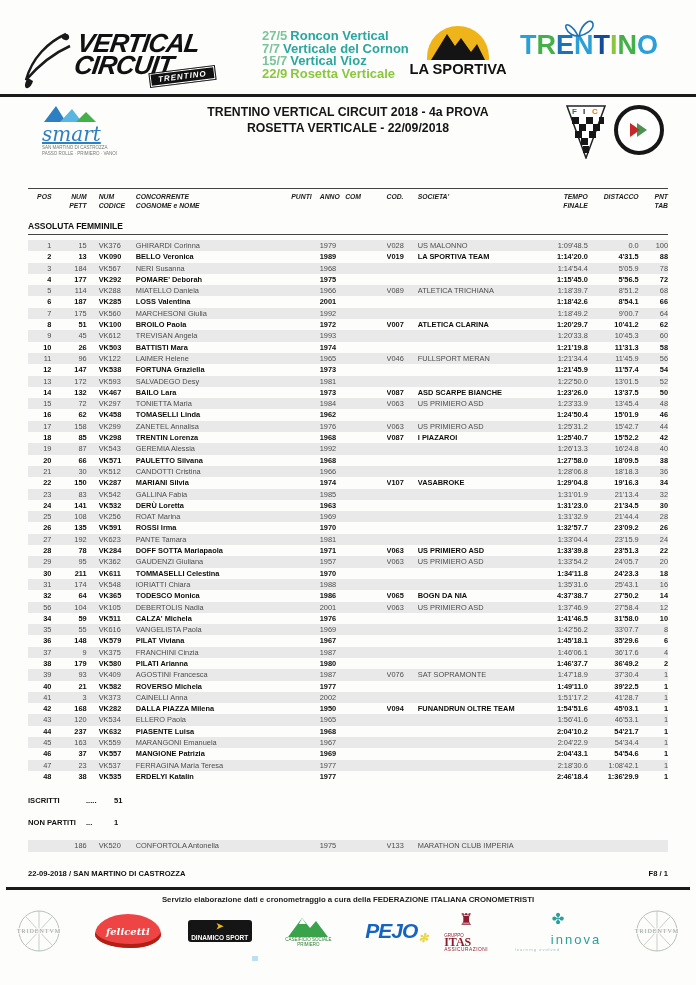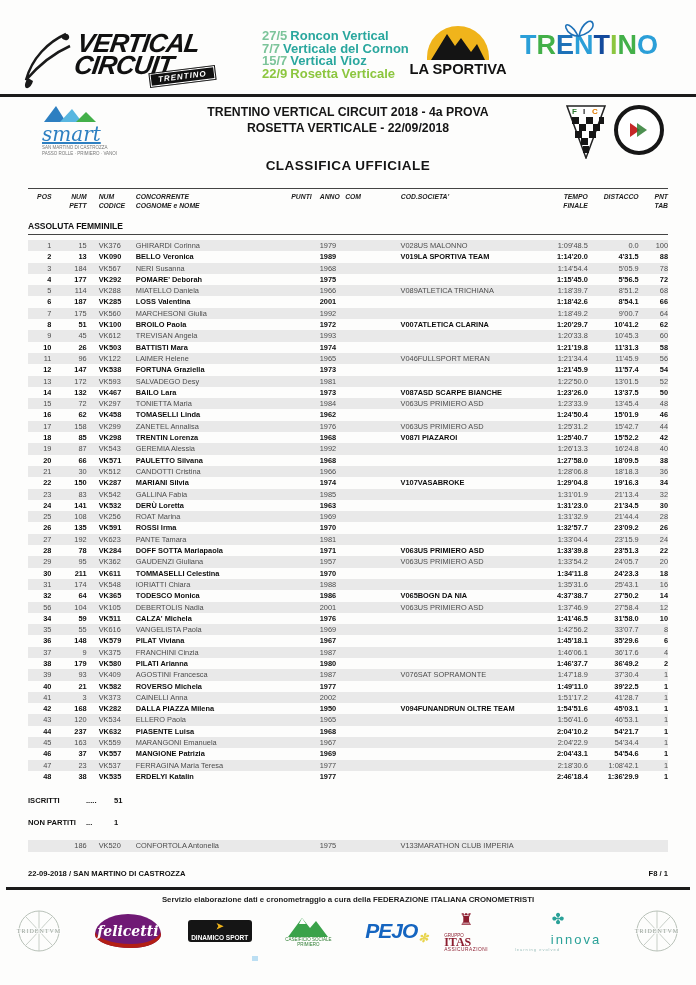--- a/index.html
+++ b/index.html
@@ -40,41 +40,41 @@
   .trow.shade{background:#e9e9e9;}
   .trow.strong{font-weight:bold;color:#0e0e0e;}
   .c{white-space:nowrap;overflow:hidden;}
   .pos{width:24px;text-align:right;}
   .pett{width:36px;text-align:right;}
   .codice{width:50px;text-align:left;padding-left:12px;box-sizing:border-box;}
   .name{width:150px;text-align:left;}
   .punti{width:30px;text-align:right;}
   .anno{width:34px;text-align:left;padding-left:8px;box-sizing:border-box;}
   .com{width:28px;text-align:left;}
-  .cod{width:32px;text-align:right;margin-left:14px;}
+  .cod{width:32px;text-align:left;margin-left:14px;}
   .societa{width:116px;text-align:left;}
   .tempo{width:58px;text-align:right;}
   .distacco{width:52px;text-align:right;}
   .pnt{width:30px;text-align:right;}
   .rows-start{margin-top:5px;}
   
   .summary{margin-top:14px;font-size:7.6px;font-weight:bold;color:#111;}
   .sumline{margin-bottom:13px;display:flex;}
   .sumlabel{width:58px;}
   .sumdots{width:28px;}
   .nonstarter{margin-top:6px;}
   .dateline{top:869px;left:28px;width:640px;display:flex;justify-content:space-between;font-size:7.6px;font-weight:bold;color:#111;}
   .thickline{top:887px;left:6px;width:684px;height:3px;background:#1b1b1b;}
   .service{top:895px;left:0;width:696px;text-align:center;font-size:7.8px;font-weight:bold;color:#222;}
   .sponsors{top:908px;left:10px;width:676px;display:flex;align-items:center;justify-content:space-between;}
   .sponsor{display:flex;flex-direction:column;align-items:center;justify-content:center;}
   .tridentum{color:#9aa39a;font-family:"Liberation Serif",serif;font-size:6px;letter-spacing:1px;width:58px;height:46px;display:flex;align-items:center;justify-content:center;position:relative;}
   .tridentum svg{position:absolute;}
   .tridentum .tname{position:relative;background:rgba(255,255,255,0.6);}
-  .felicetti{width:66px;height:34px;background:#701a75;border-radius:50% 50% 45% 55%/60% 60% 40% 40%;color:#fff;font-family:"DejaVu Serif",serif;font-style:italic;font-weight:bold;font-size:14px;display:flex;align-items:center;justify-content:center;box-shadow:inset 0 -4px 0 #b31f15;}
+  .felicetti{width:66px;height:34px;background:#ef4444;border-radius:50% 50% 45% 55%/60% 60% 40% 40%;color:#fff;font-family:"DejaVu Serif",serif;font-style:italic;font-weight:bold;font-size:10px;display:flex;align-items:center;justify-content:center;box-shadow:inset 0 -4px 0 #b31f15;}
   .dinamico{width:64px;height:22px;background:#151515;border-radius:3px;color:#fff;font-size:6.5px;font-weight:bold;display:flex;align-items:center;justify-content:center;gap:3px;}
   .dinamico .arrow{color:#f0b41b;font-size:9px;}
   .caseificio{width:60px;text-align:center;}
   .caseificio .mtn{font-size:0;line-height:0;}
   .caseificio .cname{font-size:4.5px;color:#2e7d32;line-height:5px;}
   .pejo{color:#1565c0;font-weight:bold;font-size:21px;font-style:italic;letter-spacing:-1px;position:relative;}
   .pejo .star{position:absolute;right:-10px;bottom:-2px;color:#e8d44c;font-size:12px;}
   .itas{display:flex;align-items:center;gap:3px;color:#8c1d2f;}
   .itas .ideo{font-size:16px;}
   .itas .itxt{display:flex;flex-direction:column;line-height:7px;}
@@ -138,21 +138,20 @@
   <div class="smart-script">smart</div>
   <div class="smart-caption">
     <div>SAN MARTINO DI CASTROZZA</div>
     <div>PASSO ROLLE · PRIMIERO · VANOI</div>
   </div>
 </div>
 
 <div class="abs titles">
   <div class="title1">TRENTINO VERTICAL CIRCUIT 2018 - 4a PROVA</div>
   <div class="title2">ROSETTA VERTICALE - 22/09/2018</div>
-  <div class="subtitle">CLASSIFICA UFFICIALE</div>
 </div>
 
 <div class="abs fic">
   <svg width="40" height="54" viewBox="0 0 40 54">
     <polygon points="1,1 39,1 20,53" fill="#fff" stroke="#222" stroke-width="1.5"></polygon>
     <text x="6" y="9" font-size="8" font-weight="bold" fill="#2e7d32" font-family="Liberation Sans,sans-serif">F</text>
     <text x="17" y="9" font-size="8" font-weight="bold" fill="#222" font-family="Liberation Sans,sans-serif">I</text>
     <text x="26" y="9" font-size="8" font-weight="bold" fill="#e07b00" font-family="Liberation Sans,sans-serif">C</text>
     <g fill="#161616">
       <rect x="6" y="12" width="7" height="7"></rect>

